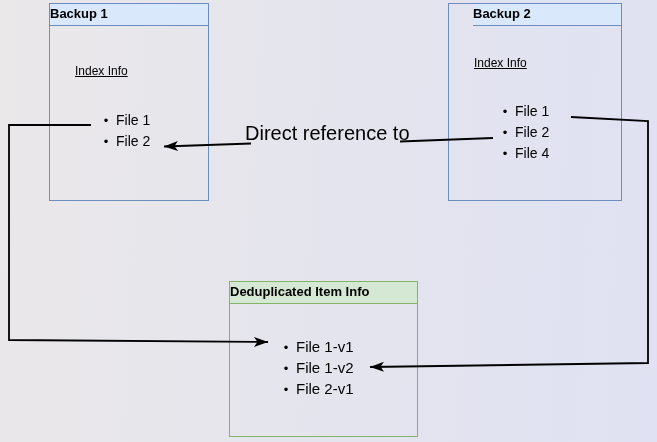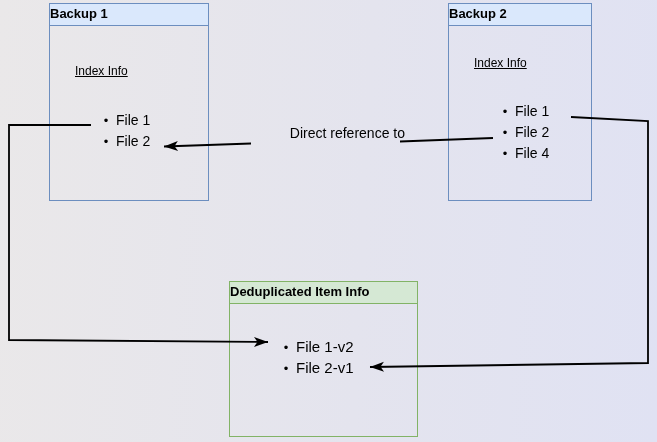--- a/index.html
+++ b/index.html
@@ -51,22 +51,22 @@
     display: inline-block;
     width: 20px;
     text-align: center;
     font-size: 13px;
   }
   .annotation {
     position: absolute;
     left: 245px;
     top: 124px;
     width: 160px;
-    text-align: right;
-    font-size: 14px;
+    text-align: center;
+    font-size: 20px;
     line-height: 18px;
     white-space: nowrap;
   }
   svg.arrows {
     position: absolute;
     left: 0; top: 0;
     pointer-events: none;
   }
 </style>
 </head>
@@ -76,33 +76,34 @@
 
   <div class="box blue" id="backup1" style="left:49px; top:3px; width:160px; height:198px;">
     <div class="box-header">Backup 1</div>
     <div class="subtitle" style="top:57px">Index Info</div>
     <ul class="items" style="top:106px">
       <li><span class="bullet">•</span><span>File 1</span></li>
       <li><span class="bullet">•</span><span>File 2</span></li>
     </ul>
   </div>
 
-  <div class="box blue" id="backup2" style="left:448px; top:3px; width:144px; height:198px;">
+  <div class="box blue" id="backup2" style="left:448px; top:3px; width:174px; height:198px;padding-left:24px;">
     <div class="box-header">Backup 2</div>
     <div class="subtitle" style="top:49px">Index Info</div>
     <ul class="items" style="top:97px">
       <li><span class="bullet">•</span><span>File 1</span></li>
       <li><span class="bullet">•</span><span>File 2</span></li>
       <li><span class="bullet">•</span><span>File 4</span></li>
     </ul>
   </div>
 
   <div class="box green" id="dedup" style="left:229px; top:281px; width:189px; height:156px;">
     <div class="box-header">Deduplicated Item Info</div>
     <ul class="items" style="top:55px">
+      <li><span class="bullet">•</span><span>File 1-v1</span></li>
       <li><span class="bullet">•</span><span>File 1-v2</span></li>
       <li><span class="bullet">•</span><span>File 2-v1</span></li>
     </ul>
   </div>
 
   <div class="annotation">
     <div>Direct reference to</div>
   </div>
 
   <svg class="arrows" width="657" height="442" viewBox="0 0 657 442">

